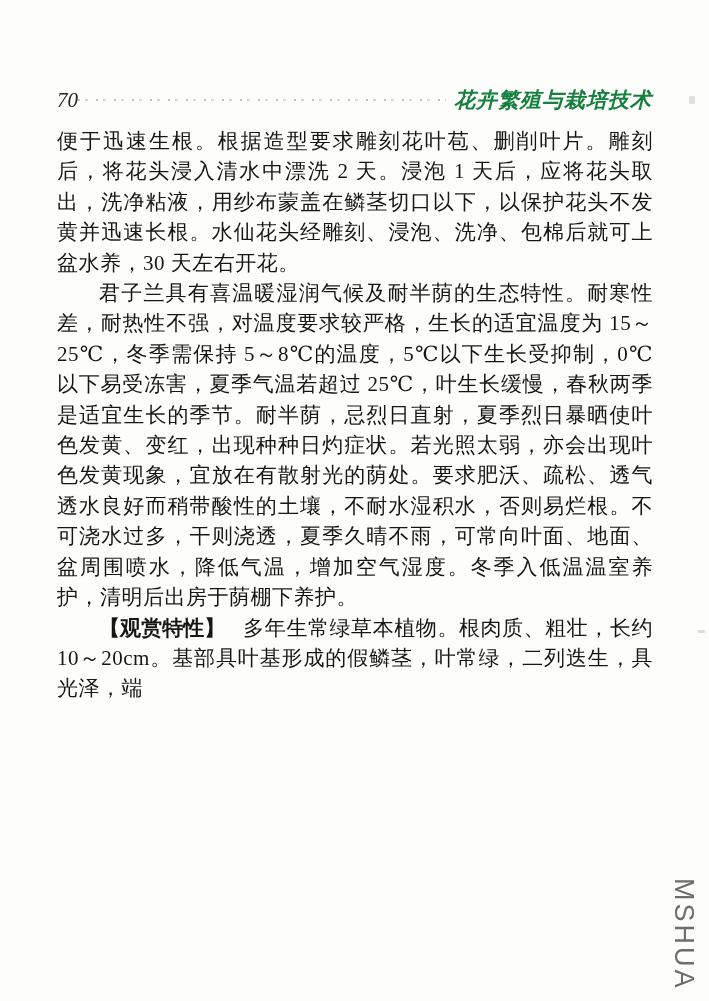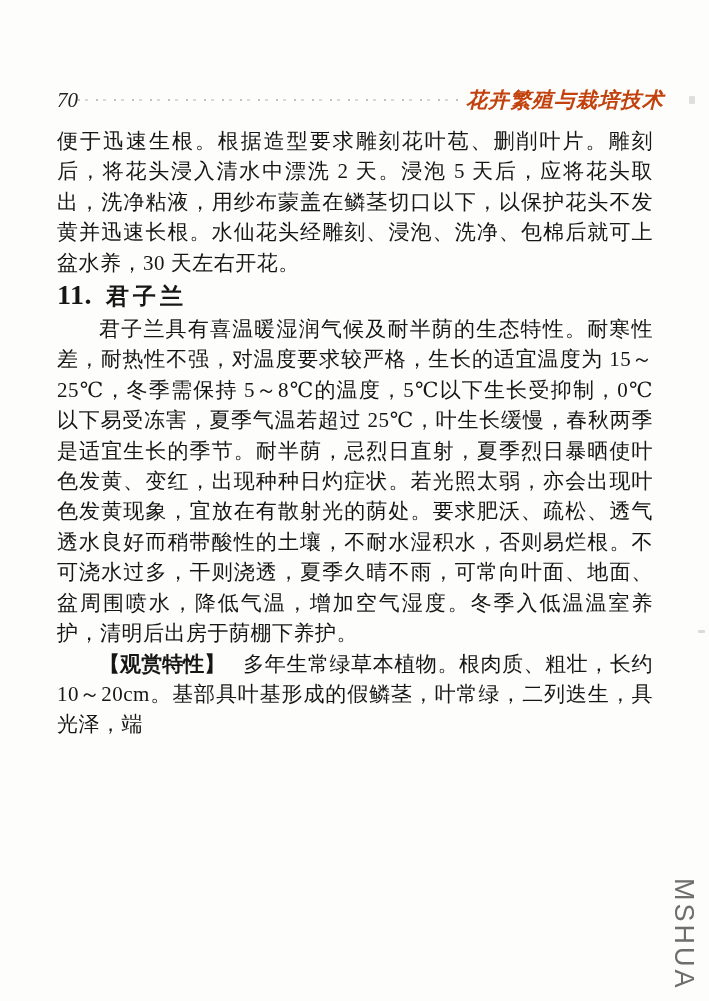--- a/index.html
+++ b/index.html
@@ -10,21 +10,21 @@
     overflow:hidden;
   }
   .page{
     position:relative;
     width:709px;height:1001px;
     background:#fdfdfc;
     color:#161616;
   }
   
   .header{
-    position:absolute;left:57px;right:45px;top:88px;
+    position:absolute;left:57px;right:57px;top:88px;
     display:flex;align-items:center;
     height:24px;
   }
   .page-number{
     font-style:italic;
     font-size:21px;
     font-weight:500;
     color:#222;
     flex:0 0 auto;
   }
@@ -40,21 +40,21 @@
     background-position:0 1px;
     background-repeat:no-repeat;
   }
   .book-title{
     flex:0 0 auto;
     font-family:"Liberation Sans","DejaVu Sans",sans-serif;
     font-weight:bold;
     font-style:italic;
     font-size:21px;
     letter-spacing:1px;
-    color:#c2410c;
+    color:#15803d;
     margin-left:8px;
   }
   
   .body-col{
     position:absolute;left:57px;top:126px;width:596px;
     font-size:21px;line-height:30.4px;
     text-align:justify;
     letter-spacing:.5px;
   }
   .body-col p{margin:0;}
@@ -109,24 +109,23 @@
 <div class="page">
 
   <div class="header">
     <span class="page-number">70</span>
     <span class="header-rule"></span>
     <span class="book-title">花卉繁殖与栽培技术</span>
   </div>
 
   <div class="body-col">
 
-    <p>便于迅速生根。根据造型要求雕刻花叶苞、删削叶片。雕刻后，将花头浸入清水中漂洗 2 天。浸泡 5 天后，应将花头取出，洗净粘液，用纱布蒙盖在鳞茎切口以下，以保护花头不发黄并迅速长根。水仙花头经雕刻、浸泡、洗净、包棉后就可上盆水养，30 天左右开花。</p>
+    <p>便于迅速生根。根据造型要求雕刻花叶苞、删削叶片。雕刻后，将花头浸入清水中漂洗 2 天。浸泡 1 天后，应将花头取出，洗净粘液，用纱布蒙盖在鳞茎切口以下，以保护花头不发黄并迅速长根。水仙花头经雕刻、浸泡、洗净、包棉后就可上盆水养，30 天左右开花。</p>
 
 
-    <p class="section-heading"><span class="section-number">11.</span><span class="section-title">君子兰</span></p>
 
 
     <p class="indent">君子兰具有喜温暖湿润气候及耐半荫的生态特性。耐寒性差，耐热性不强，对温度要求较严格，生长的适宜温度为 15～25℃，冬季需保持 5～8℃的温度，5℃以下生长受抑制，0℃以下易受冻害，夏季气温若超过 25℃，叶生长缓慢，春秋两季是适宜生长的季节。耐半荫，忌烈日直射，夏季烈日暴晒使叶色发黄、变红，出现种种日灼症状。若光照太弱，亦会出现叶色发黄现象，宜放在有散射光的荫处。要求肥沃、疏松、透气透水良好而稍带酸性的土壤，不耐水湿积水，否则易烂根。不可浇水过多，干则浇透，夏季久晴不雨，可常向叶面、地面、盆周围喷水，降低气温，增加空气湿度。冬季入低温温室养护，清明后出房于荫棚下养护。</p>
 
     <p class="indent"><span class="bracket-label">【观赏特性】</span><span>多年生常绿草本植物。根肉质、粗壮，长约 10～20cm。基部具叶基形成的假鳞茎，叶常绿，二列迭生，具光泽，端</span></p>
 
   </div>
 
   <div class="watermark">MSHUA</div>
 

